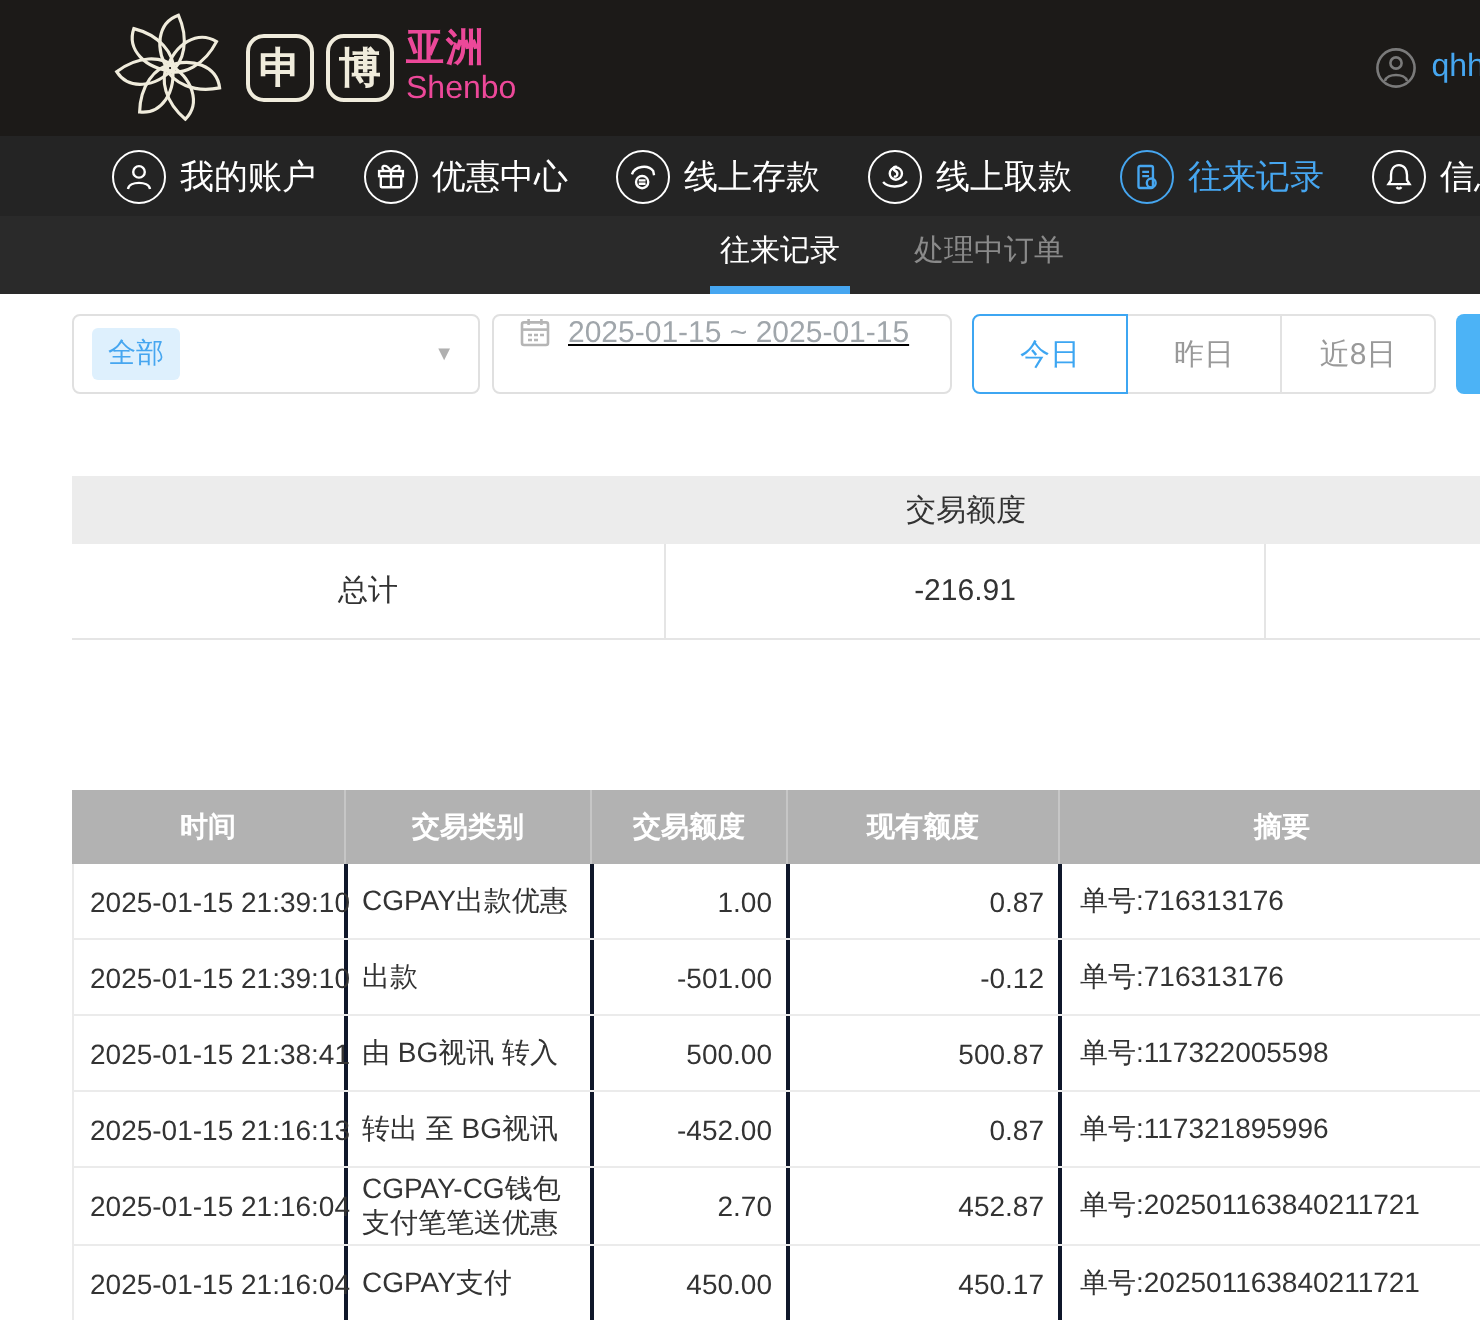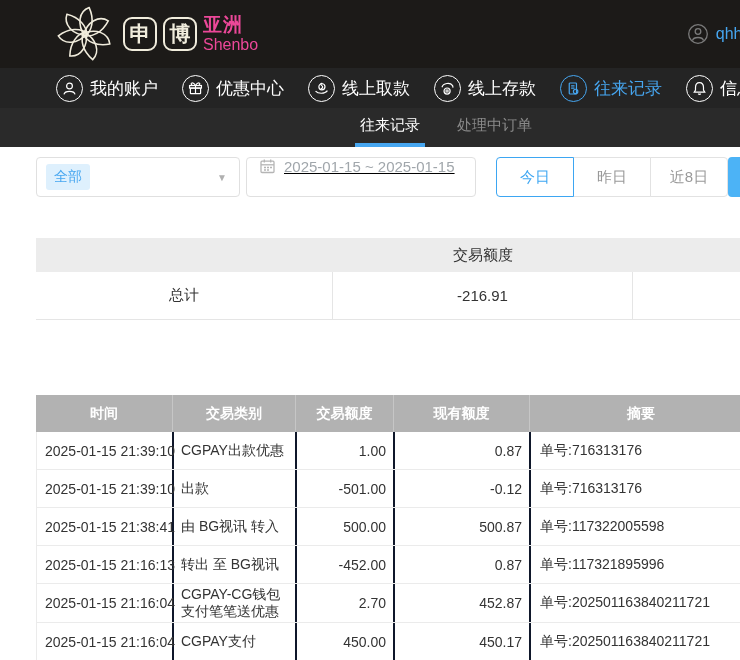--- a/index.html
+++ b/index.html
@@ -39,21 +39,21 @@
   .filter-row { position:relative; height:40px; margin-top:10px; }
   .ctl { position:absolute; top:0; height:40px; background:#fff; border:1px solid #e0e0e0; border-radius:4px; }
   .type-select { left:36px; width:204px; display:flex; align-items:center; padding-left:9px; cursor:pointer; }
   .sel-tag { background:#def0fd; color:#46a6f0; font-size:14px; padding:4px 8px; border-radius:3px; }
   .sel-arrow { position:absolute; right:12px; color:#b0b0b0; font-size:10px; }
   .date-input { left:246px; width:230px; display:flex; gap:8px; padding-left:12px; cursor:pointer;text-decoration:underline; }
   .date-text { color:#a0a6ab; font-size:15px; white-space:nowrap; }
   .cal-icon svg { display:block; stroke:#b5b5b5; fill:none; stroke-width:1.3; }
   .quick-group { position:absolute; left:486px; top:0; display:flex; }
   .qbtn { height:40px; width:78px; background:#fff; border:1px solid #e2e2e2; color:#999;
-    font-size:15px; cursor:pointer; font-family:inherit;margin-left:10px; }
+    font-size:15px; cursor:pointer; font-family:inherit; }
   .qbtn + .qbtn { margin-left:-1px; }
   .qbtn.first { border-radius:4px 0 0 4px; }
   .qbtn.last { border-radius:0 4px 4px 0; }
   .qbtn.active { border:1px solid #3da6f2; color:#3da6f2; position:relative; z-index:2; }
   .search-btn { position:absolute; left:728px; top:0; width:34px; height:40px; background:#4cb3f6;
     border:none; border-radius:4px; cursor:pointer; }
 
   
   .summary-table { margin:41px 0 0 36px; width:720px; }
   .summary-head { height:34px; background:#ececec; display:grid; grid-template-columns:297px 300px 1fr;
@@ -135,36 +135,36 @@
           <rect x="3" y="6.5" width="14" height="3"></rect>
         <line x1="10" y1="6.5" x2="10" y2="16"></line>
         <path d="M10 6.5 C7 1.5 3 3.5 6 6.5 M10 6.5 C13 1.5 17 3.5 14 6.5"></path>
       </svg>
     </span>
     <span>优惠中心</span>
   </div>
   <div class="nav-item">
     <span class="nav-icon">
       <svg width="17" height="17" viewBox="0 0 20 20">
+        <path d="M3.5 8.5 C5 3.5 13 2.5 16 6.5 L16.5 9"></path>
+        <circle cx="9.5" cy="13" r="3.6"></circle>
+        <path d="M7.5 12 h4 M7.5 14 h4"></path>
+      </svg>
+    </span>
+    <span>线上存款</span>
+  </div>
+  <div class="nav-item">
+    <span class="nav-icon">
+      <svg width="17" height="17" viewBox="0 0 20 20">
         <circle cx="10.5" cy="8" r="3.6"></circle>
         <path d="M9.3 9.6 c2 1 3-2 0.9-3.2 c-2-1.2-1-3 1-2.3"></path>
         <path d="M3 13 C6 16.5 14 16.5 17 12.5"></path>
       </svg>
     </span>
     <span>线上取款</span>
-  </div>
-  <div class="nav-item">
-    <span class="nav-icon">
-      <svg width="17" height="17" viewBox="0 0 20 20">
-        <path d="M3.5 8.5 C5 3.5 13 2.5 16 6.5 L16.5 9"></path>
-        <circle cx="9.5" cy="13" r="3.6"></circle>
-        <path d="M7.5 12 h4 M7.5 14 h4"></path>
-      </svg>
-    </span>
-    <span>线上存款</span>
   </div>
   <div class="nav-item active">
     <span class="nav-icon">
       <svg width="17" height="17" viewBox="0 0 20 20">
         <rect x="5" y="3.5" width="8.5" height="13" rx="1"></rect>
         <path d="M7.2 7 h4 M7.2 9.5 h4"></path>
         <circle cx="12.5" cy="13.5" r="2.6"></circle>
       </svg>
     </span>
     <span>往来记录</span>

